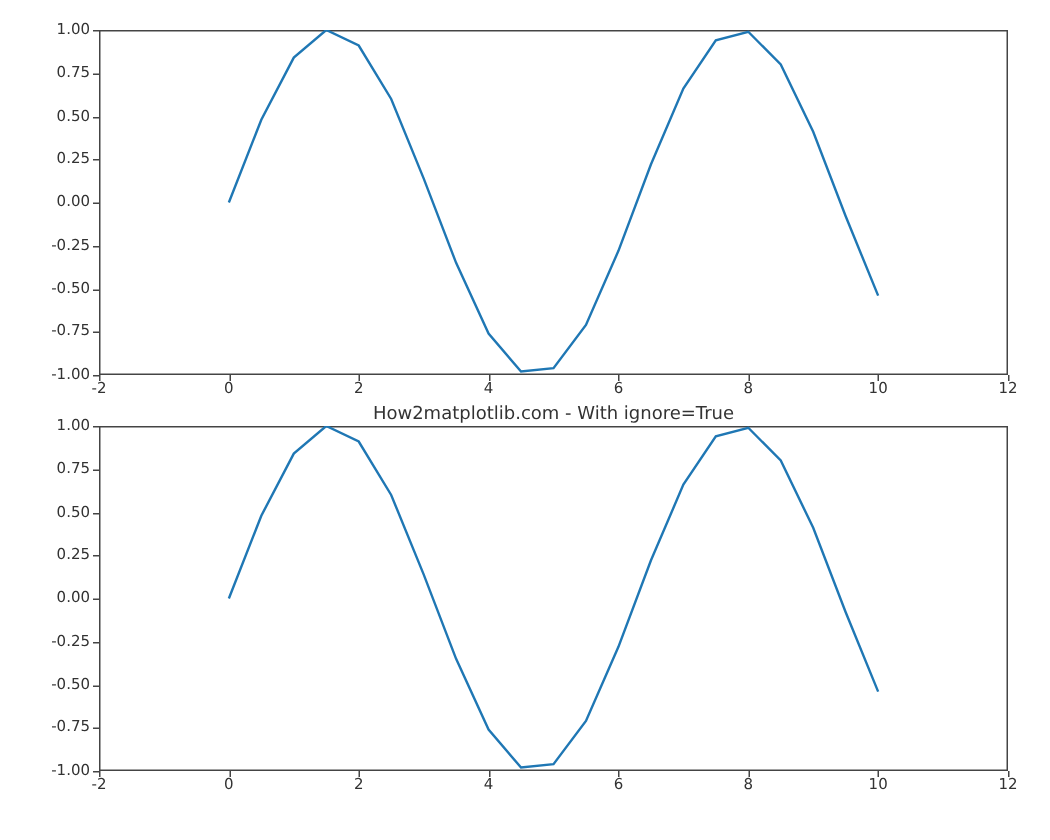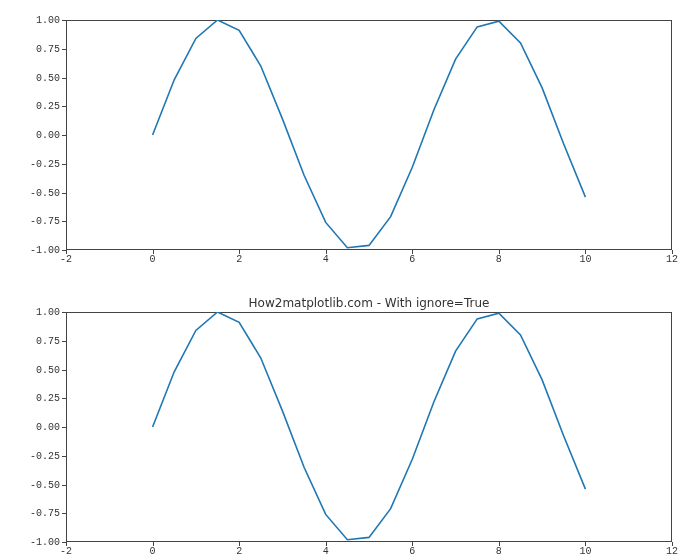--- a/index.html
+++ b/index.html
@@ -17,21 +17,21 @@
     background: #ffffff;
   }
   .subplot {
     position: absolute;
     left: 66px;
     width: 606px;
     height: 230px;
     box-sizing: border-box;
   }
   .sub1 { top: 20px; }
-  .sub2 { top: 312px; }
+  .sub2 { top: 284px; }
   .plot-area {
     position: absolute;
     left: 0; top: 0; width: 100%; height: 100%;
     border: 1px solid #444444;
     box-sizing: border-box;
   }
   .title {
     position: absolute;
     top: -16px;
     left: 0;
@@ -41,21 +41,20 @@
     color: #333333;
   }
   svg.plot {
     position: absolute;
     left: 0; top: 0; width: 100%; height: 100%;
   }
   .xtick, .ytick {
     position: absolute;
     color: #333333;
     font-size: 10px;
-    font-family: Liberation Mono, monospace;
   }
   .xtick { top: 234px; transform: translateX(-50%); }
   .ytick { right: 612px; transform: translateY(-50%); text-align: right; width: 40px; }
   .tickmark {
     position: absolute;
     background: #444444;
   }
   .xtmark { width: 1px; height: 4px; top: 230px; }
   .ytmark { height: 1px; width: 4px; left: -4px; }
 </style>

